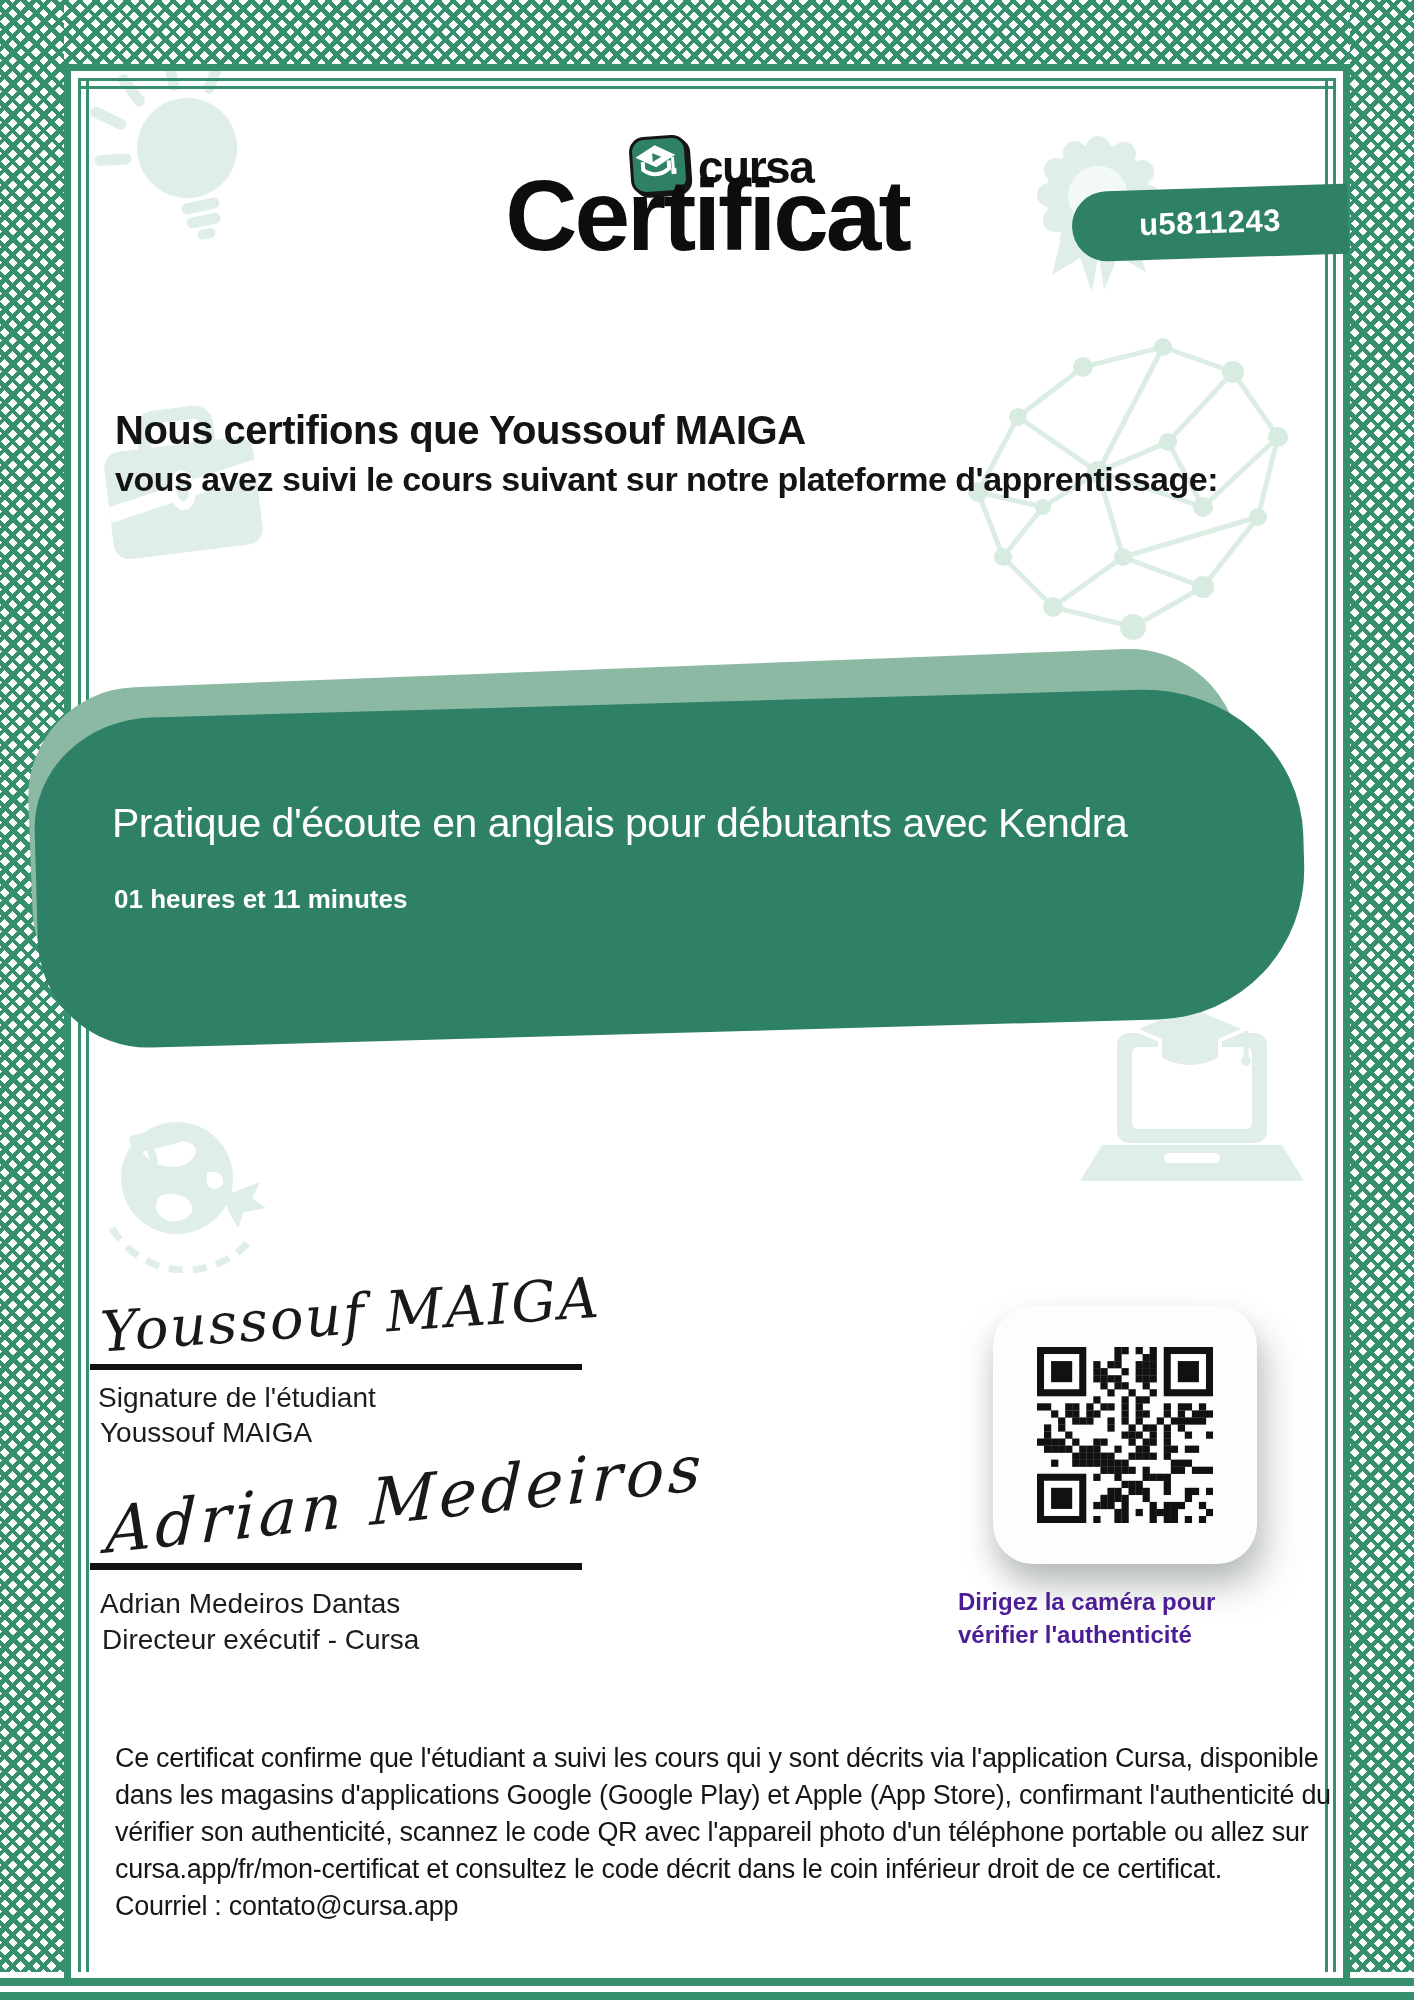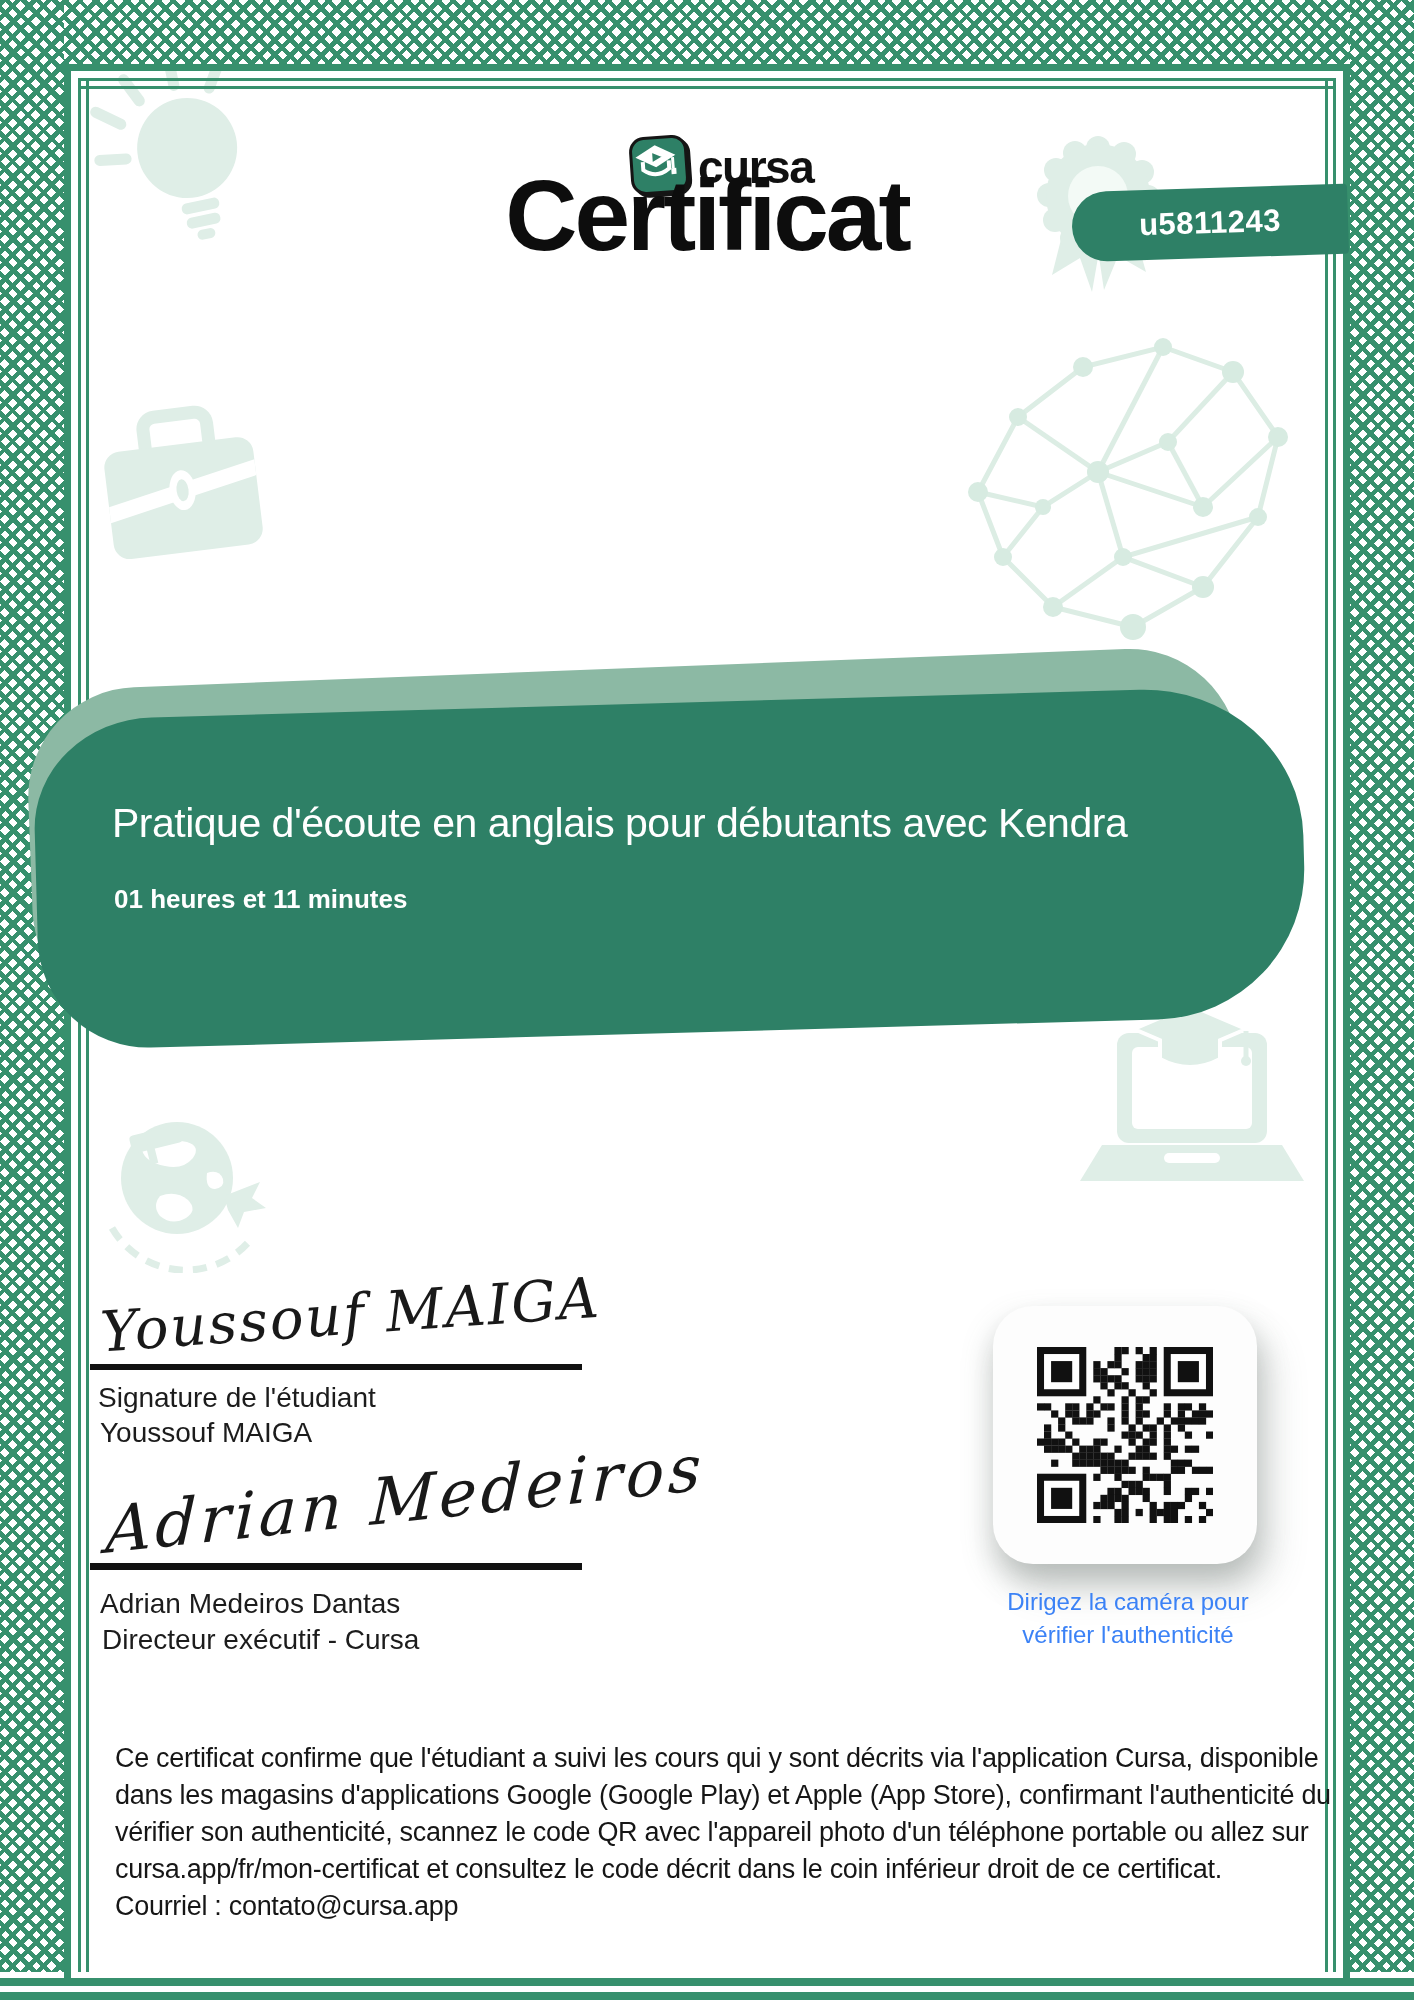--- a/index.html
+++ b/index.html
@@ -70,22 +70,22 @@
   .sig-label{font-size:28px;color:#1c1c1c;z-index:5;}
   #sig1-label{left:98px;top:1382px;}
   #sig1-name{left:100px;top:1417px;}
   #sig2-name{left:100px;top:1588px;}
   #sig2-role{left:102px;top:1624px;}
 
   
   #qr-card{left:993px;top:1306px;width:264px;height:258px;background:#fdfdfd;border-radius:40px;
      box-shadow:0 16px 30px rgba(95,105,100,.35), 16px 26px 36px rgba(95,105,100,.18);z-index:5;}
   #qr-svg{position:absolute;left:44px;top:41px;}
-  #qr-caption{left:958px;top:1585px;width:340px;text-align:center;font-size:24px;font-weight:400;
-     color:#3b82f6;line-height:33px;z-index:5;}
+  #qr-caption{left:958px;top:1585px;width:340px;font-size:24px;font-weight:700;
+     color:#4c1d95;line-height:33px;z-index:5;}
 
   
   #footer{left:115px;top:1740px;z-index:5;font-size:27px;line-height:37px;letter-spacing:-.3px;color:#161616;}
   #footer div{white-space:nowrap;}
 </style>
 </head>
 <body>
 
 <div id="page">
 
@@ -221,20 +221,26 @@
     </svg>
   </div>
   <div class="abs" id="brand-word">cursa</div>
 
   <div class="abs" id="cert-title">Certificat</div>
 
   <div class="abs" id="code-badge">
     <span>u5811243</span>
   </div>
 
+  <div class="abs" id="intro">
+    <div class="l1">
+      <span>Nous certifions que</span><span class="name">Youssouf MAIGA</span>
+    </div>
+    <div class="l2">vous avez suivi le cours suivant sur notre plateforme d'apprentissage:</div>
+  </div>
 
   <div class="abs blob-sage"></div>
   <div class="abs blob-green"></div>
   <div class="abs" id="course-title">Pratique d'écoute en anglais pour débutants avec Kendra</div>
   <div class="abs" id="course-duration">01 heures et 11 minutes</div>
 
   <div class="abs script" id="sig1-script">Youssouf MAIGA</div>
   <div class="abs sig-rule" id="rule1"></div>
   <div class="abs sig-label" id="sig1-label">Signature de l'étudiant</div>
   <div class="abs sig-label" id="sig1-name">Youssouf MAIGA</div>

